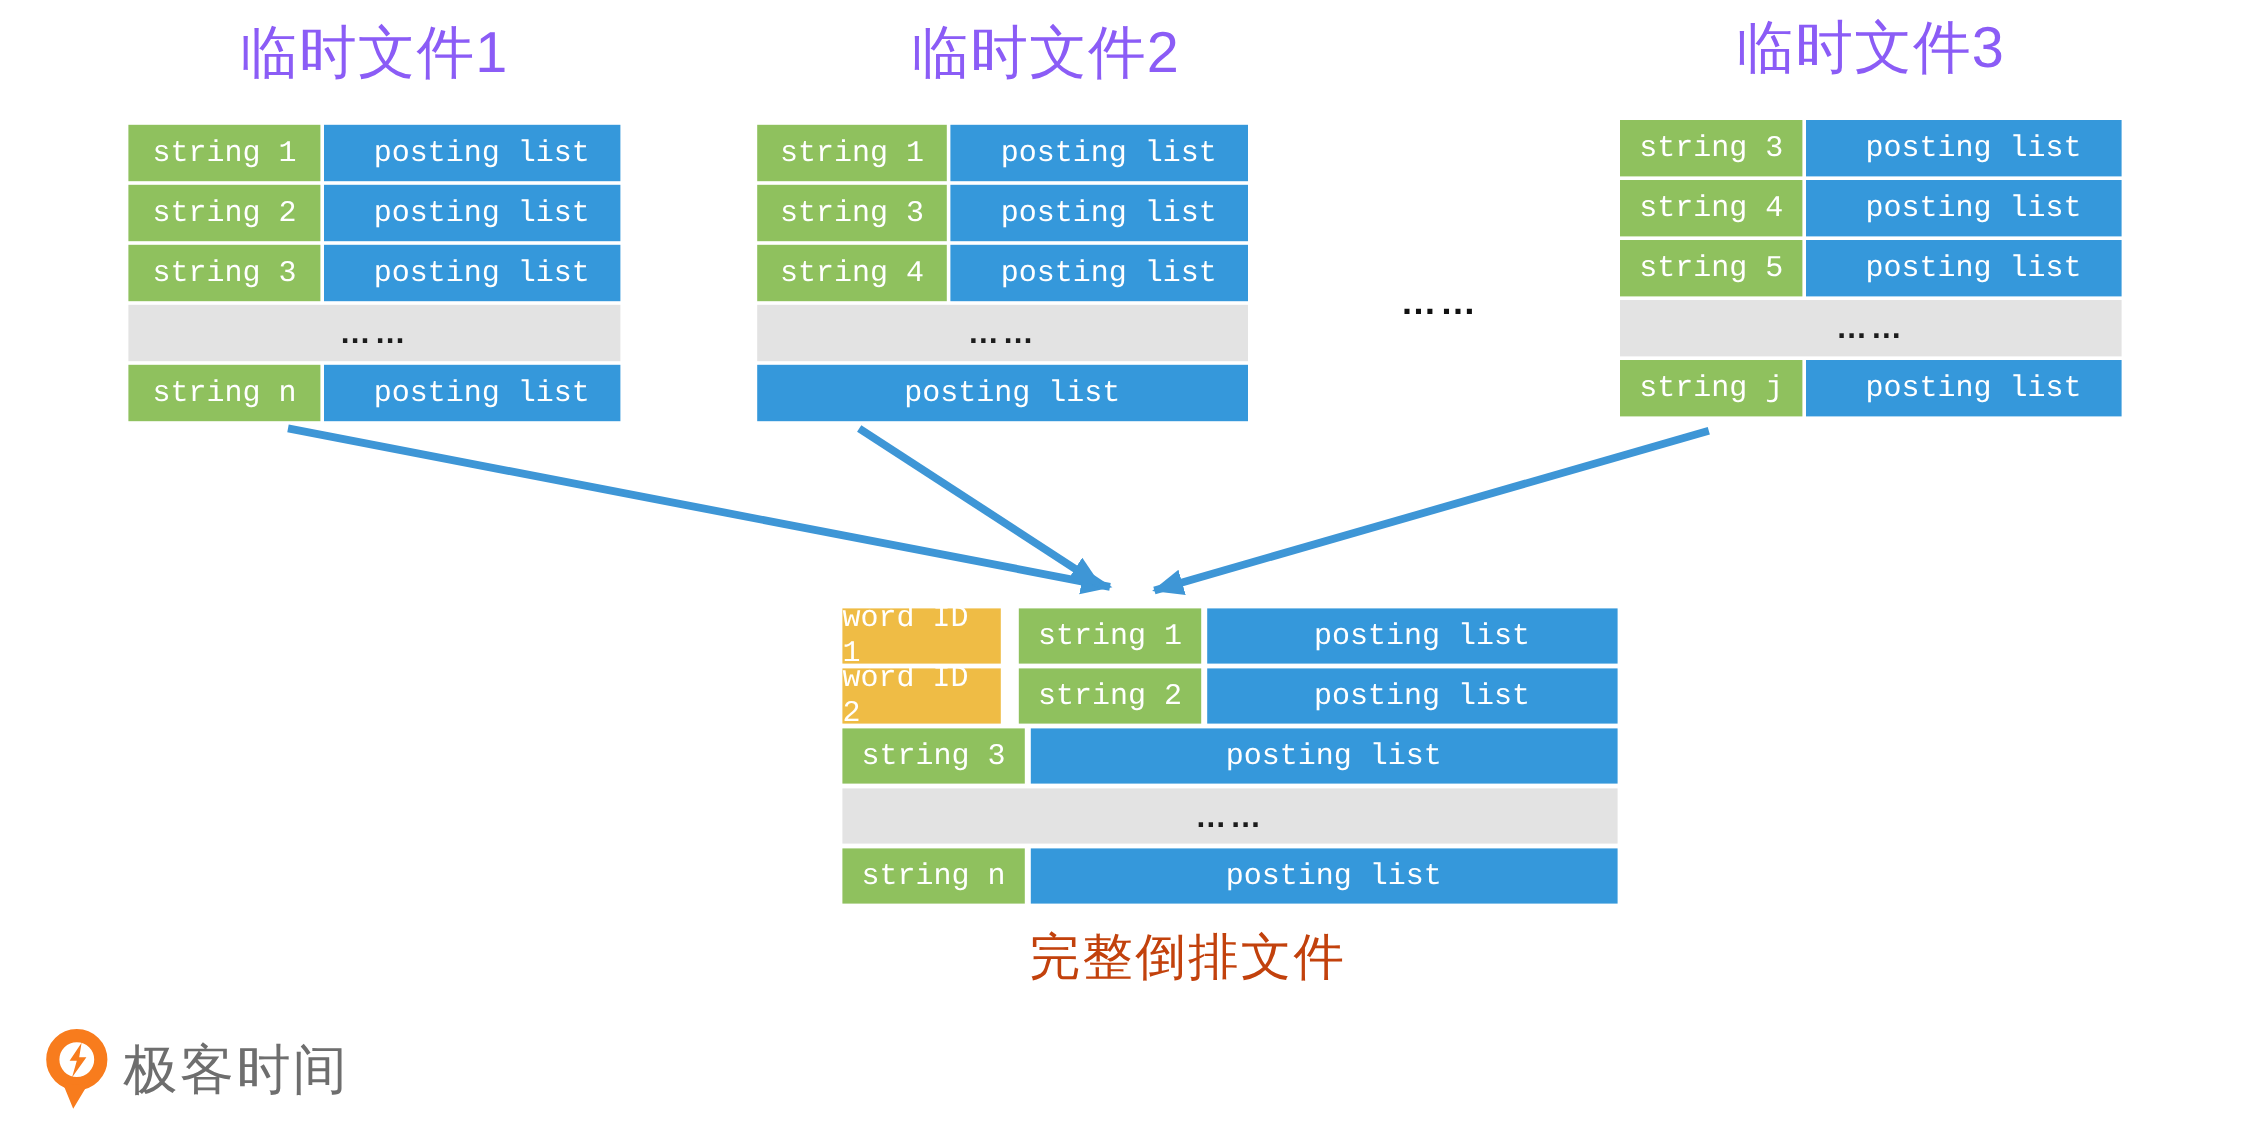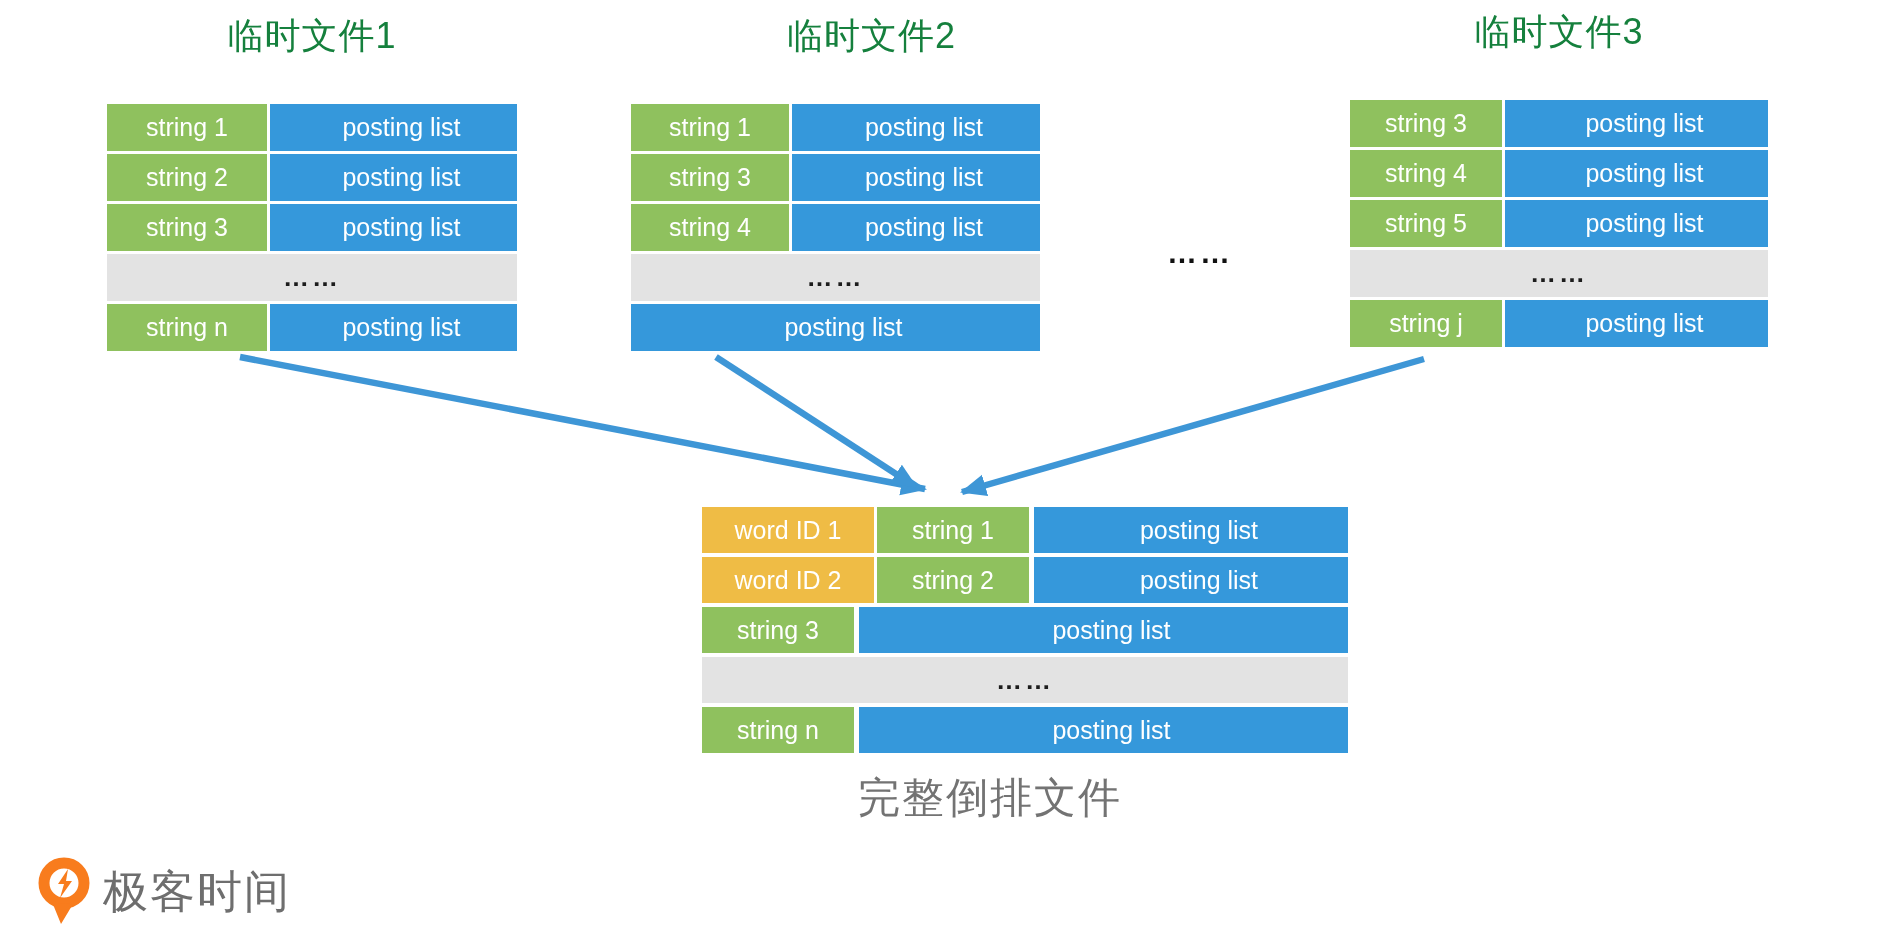--- a/index.html
+++ b/index.html
@@ -1,46 +1,46 @@
 <!DOCTYPE html>
 <html style="--green: #8FC15E; --blue: #3598DB; --yellow: #EFBC45; --gray: #E3E3E3; --arrow: #3E96D6; --logo-orange: #F87C1D; --logo-gray: #6E6E6E;"><head>
 <meta charset="utf-8">
 <style>
   html,body{margin:0;padding:0;background:#fff;}
   #canvas{
     position:relative;width:1885px;height:944px;background:#ffffff;overflow:hidden;
     font-family:"Liberation Sans","DejaVu Sans",sans-serif;
   }
   .file-title{
-    position:absolute;text-align:center;font-size:36px;font-weight:500;color:#15803d;
+    position:absolute;text-align:center;font-size:48px;font-weight:500;color:#8b5cf6;
     letter-spacing:1px;
   }
   .ttable{position:absolute;}
-  .trow{display:flex;height:47px;margin-bottom:3px;gap:3px;}
+  .trow{display:flex;height:47px;margin-bottom:3px;gap:3px;font-family:Liberation Mono, monospace;}
   .trow:last-child{margin-bottom:0;}
   .cell{
     display:flex;align-items:center;justify-content:center;
     color:#ffffff;font-size:25px;
   }
   .key{width:var(--keyw,160px);background:var(--green,#8FC15E);flex:none;}
   .val{flex:1;background:var(--blue,#3598DB);padding-left:16px;}
-  .wid{width:172px;background:var(--yellow,#EFBC45);flex:none;margin-right:3px;}
+  .wid{width:132px;background:var(--yellow,#EFBC45);flex:none;margin-right:15px;}
   .key2{width:152px;background:var(--green,#8FC15E);flex:none;margin-right:5px;}
   .erow{
     display:flex;align-items:center;justify-content:center;height:47px;margin-bottom:3px;
     background:var(--gray,#E3E3E3);color:#1c1c1c;font-size:26px;font-weight:700;letter-spacing:3px;
   }
   .btable{position:absolute;}
   .btable .trow,.btable .erow{height:46px;margin-bottom:4px;gap:0;}
   .dots-between{
     position:absolute;text-align:center;font-size:30px;font-weight:700;color:#111;
     letter-spacing:3px;line-height:50px;
   }
   .caption{
-    position:absolute;text-align:center;font-size:42px;font-weight:500;color:#737373;
+    position:absolute;text-align:center;font-size:42px;font-weight:500;color:#c2410c;
     letter-spacing:2px;
   }
   #arrow-layer{position:absolute;left:0;top:0;pointer-events:none;}
   #logo{position:absolute;left:37px;top:856px;display:flex;align-items:center;}
   #logo-text{
     margin-left:12px;font-size:45px;font-weight:500;color:var(--logo-gray,#6E6E6E);
     letter-spacing:2px;line-height:72px;text-align:right;
   }
 </style>
 </head>

